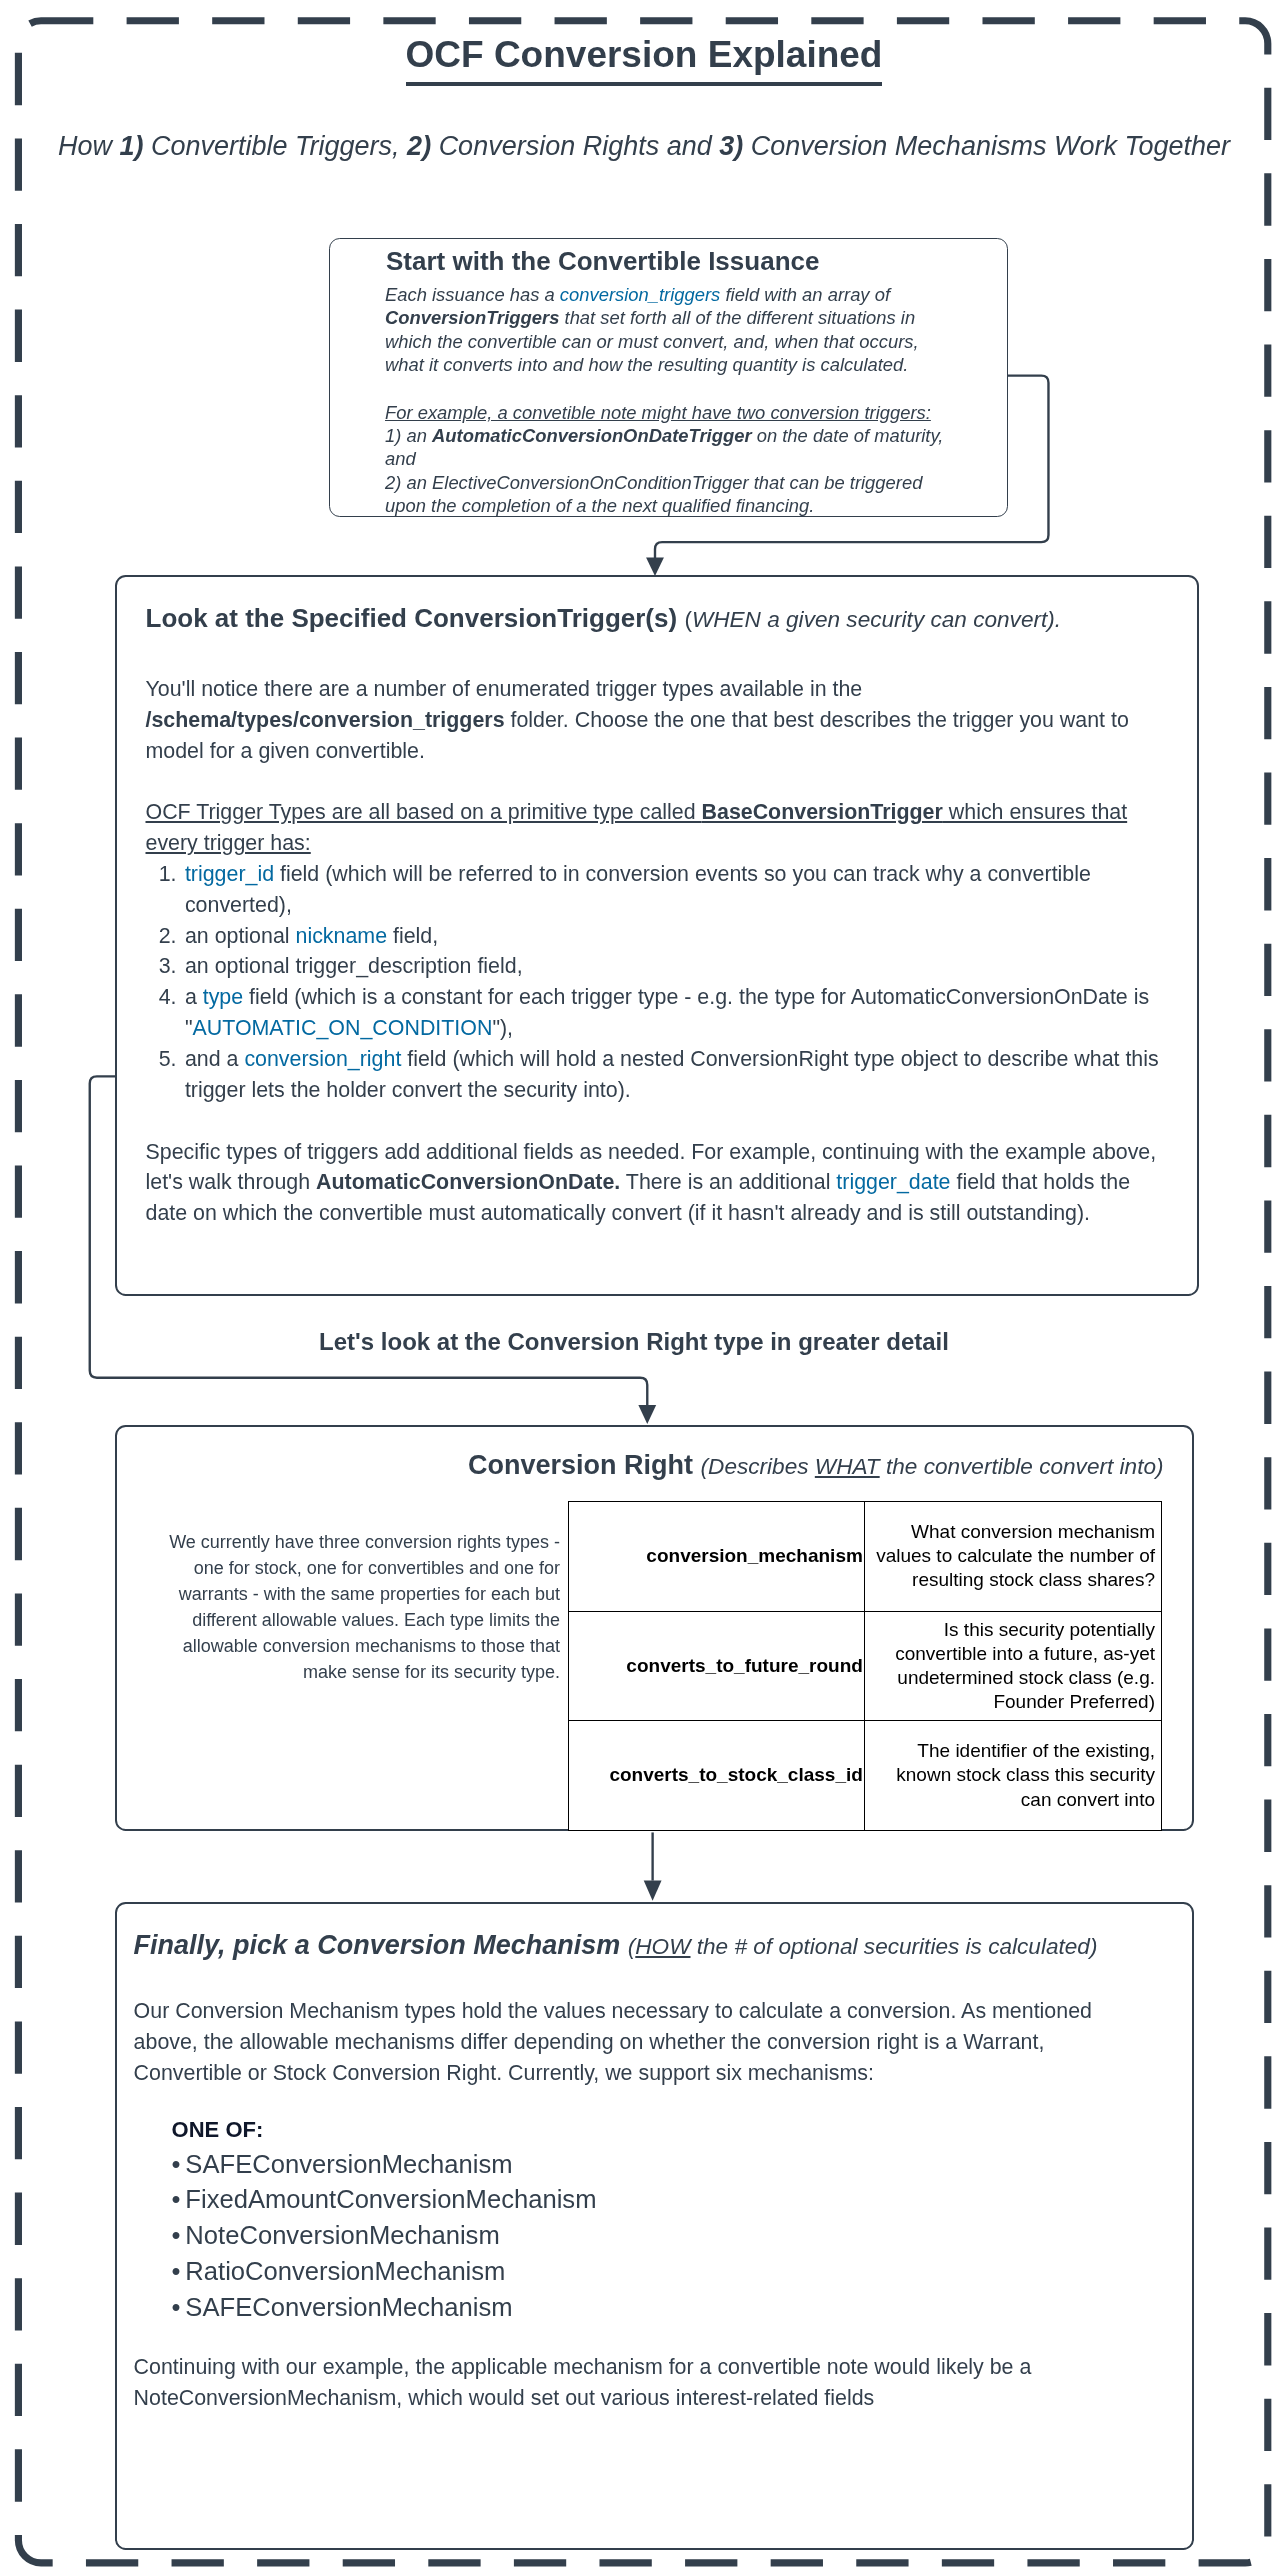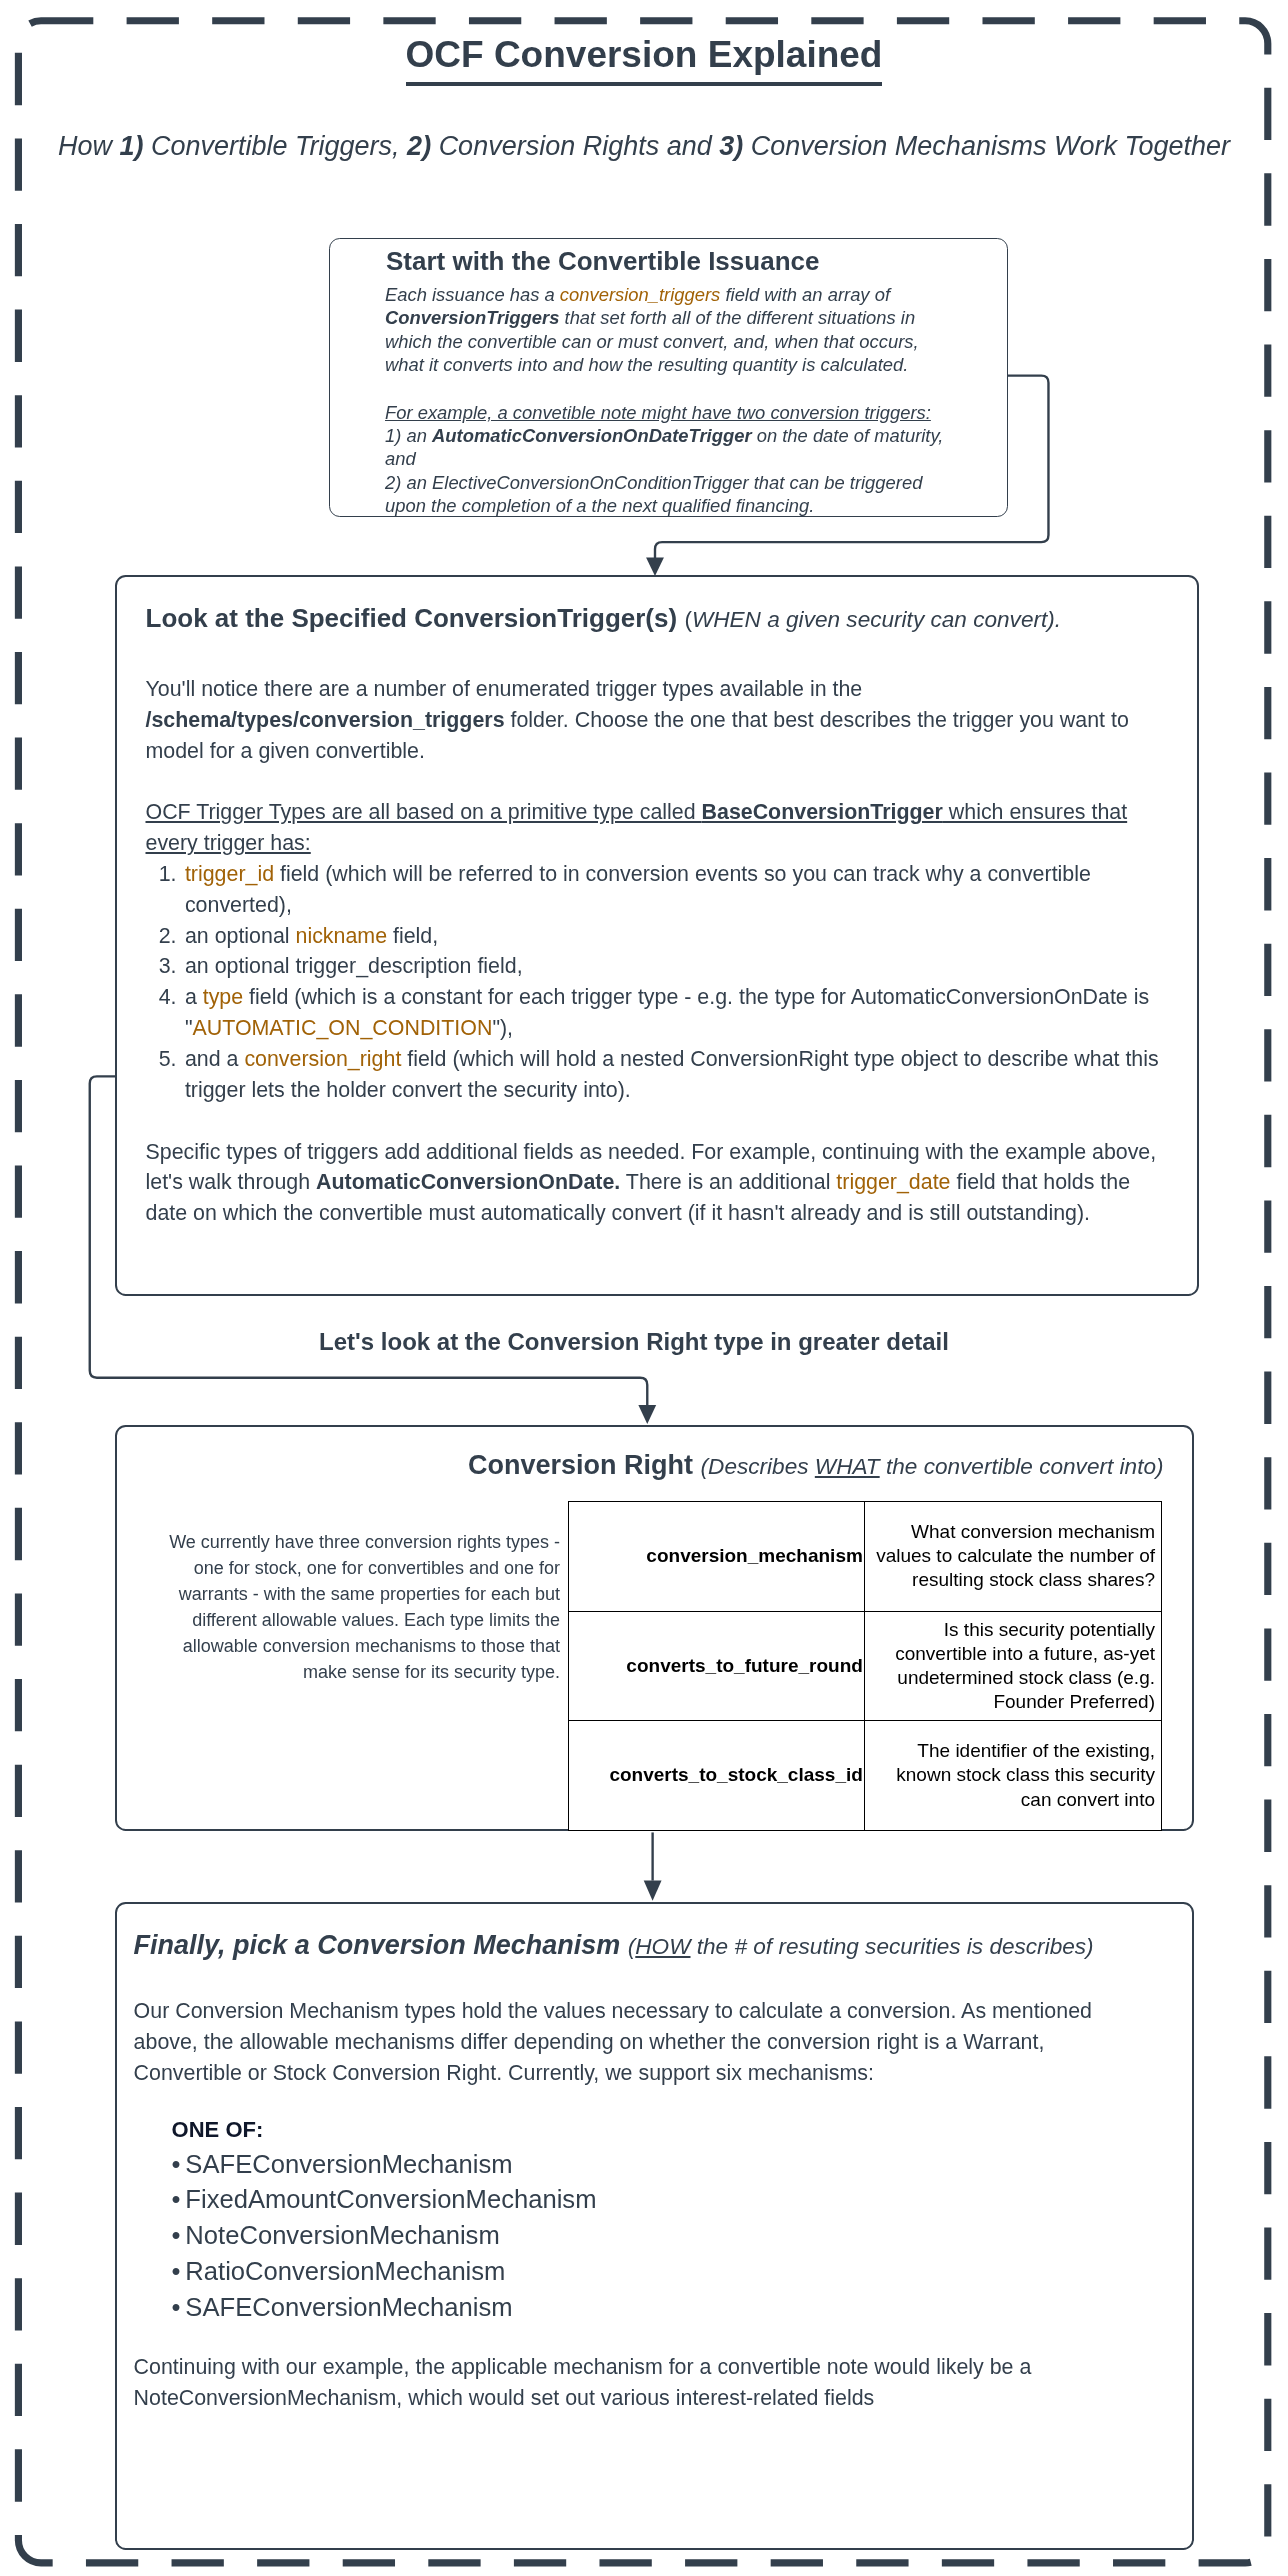--- a/index.html
+++ b/index.html
@@ -9,21 +9,21 @@
     background:#ffffff;
     font-family:"Liberation Sans","DejaVu Sans",sans-serif;
     color:#333F4C;
     overflow:hidden;
   }
   svg.overlay{position:absolute;left:0;top:0;z-index:0;}
   .b{font-weight:bold;}
   .i{font-style:italic;}
   .bi{font-weight:bold;font-style:italic;}
   .u{text-decoration:underline;}
-  .red{color:#a16207;}
+  .red{color:#0369a1;}
   .sm{font-size:22.6px;}
   .page-title-wrap{position:absolute;top:34px;left:0;width:1288px;text-align:center;z-index:1;}
   .page-title{
     display:inline-block;font-size:37px;font-weight:bold;
     border-bottom:4.2px solid #333F4C;padding-bottom:6px;
   }
   .subtitle{
     position:absolute;top:126px;left:32px;width:1224px;text-align:center;
     font-size:27px;line-height:1.5;z-index:1;
   }
@@ -131,21 +131,21 @@
         </tr>
         <tr>
           <td class="field-cell">converts_to_stock_class_id</td>
           <td class="desc-cell">The identifier of the existing, known stock class this security can convert into</td>
         </tr>
       </tbody>
     </table>
   </div>
 
   <div id="box4" class="box">
-    <div class="box4-title"><span class="bi">Finally, pick a Conversion Mechanism </span><span class="sm i">(</span><span class="sm bi u">HOW</span><span class="sm i"> the # of resuting securities is describes)</span></div>
+    <div class="box4-title"><span class="bi">Finally, pick a Conversion Mechanism </span><span class="sm i">(</span><span class="sm bi u">HOW</span><span class="sm i"> the # of optional securities is calculated)</span></div>
     <div class="body-para mt56">Our Conversion Mechanism types hold the values necessary to calculate a conversion. As mentioned above, the allowable mechanisms differ depending on whether the conversion right is a Warrant, Convertible or Stock Conversion Right. Currently, we support six mechanisms:</div>
     <div class="one-of">ONE OF:</div>
     <ul class="mech-list">
       <li>SAFEConversionMechanism</li>
       <li>FixedAmountConversionMechanism</li>
       <li>NoteConversionMechanism</li>
       <li>RatioConversionMechanism</li>
       <li>SAFEConversionMechanism</li>
     </ul>
     <div class="body-para mt44">Continuing with our example, the applicable mechanism for a convertible note would likely be a NoteConversionMechanism, which would set out various interest-related fields</div>

